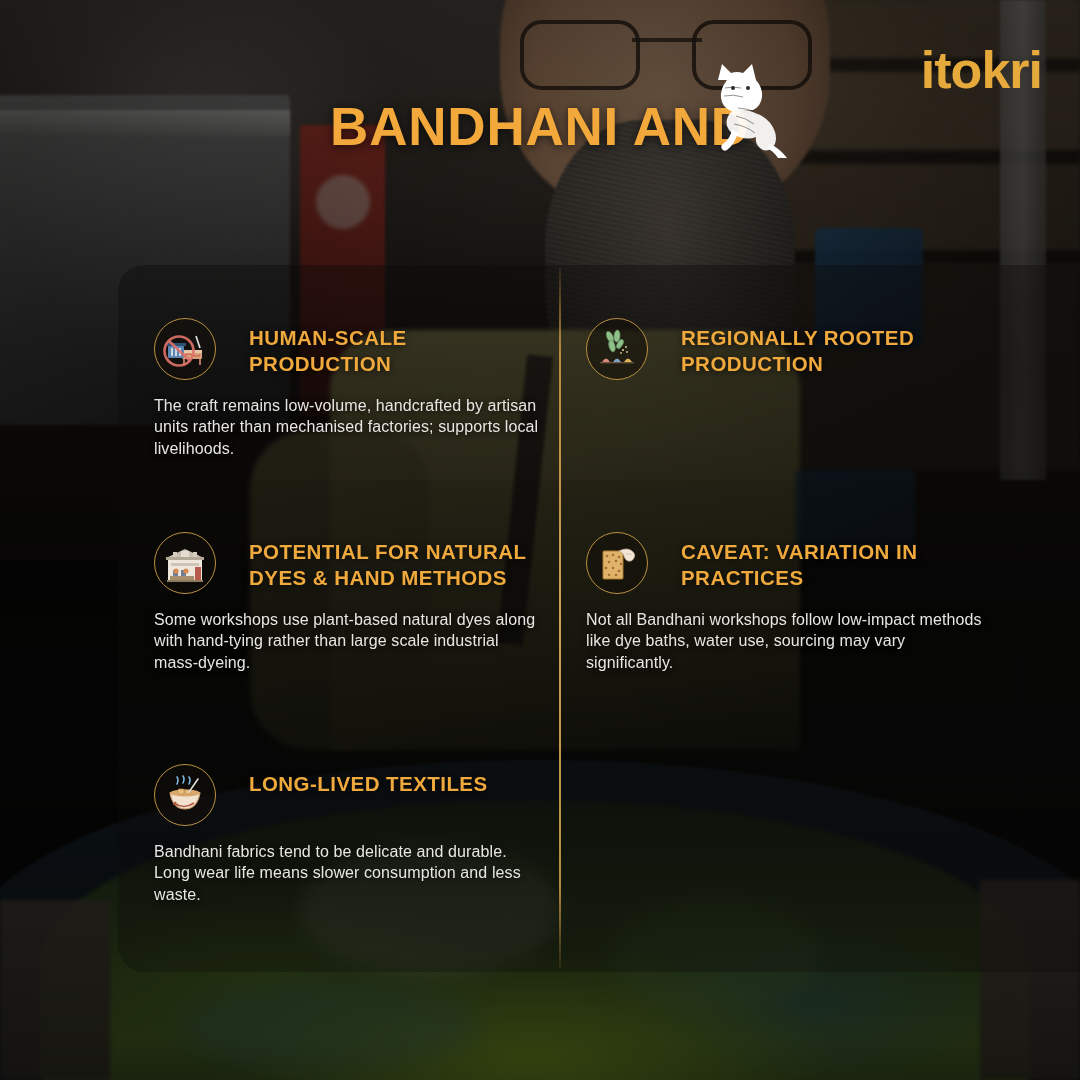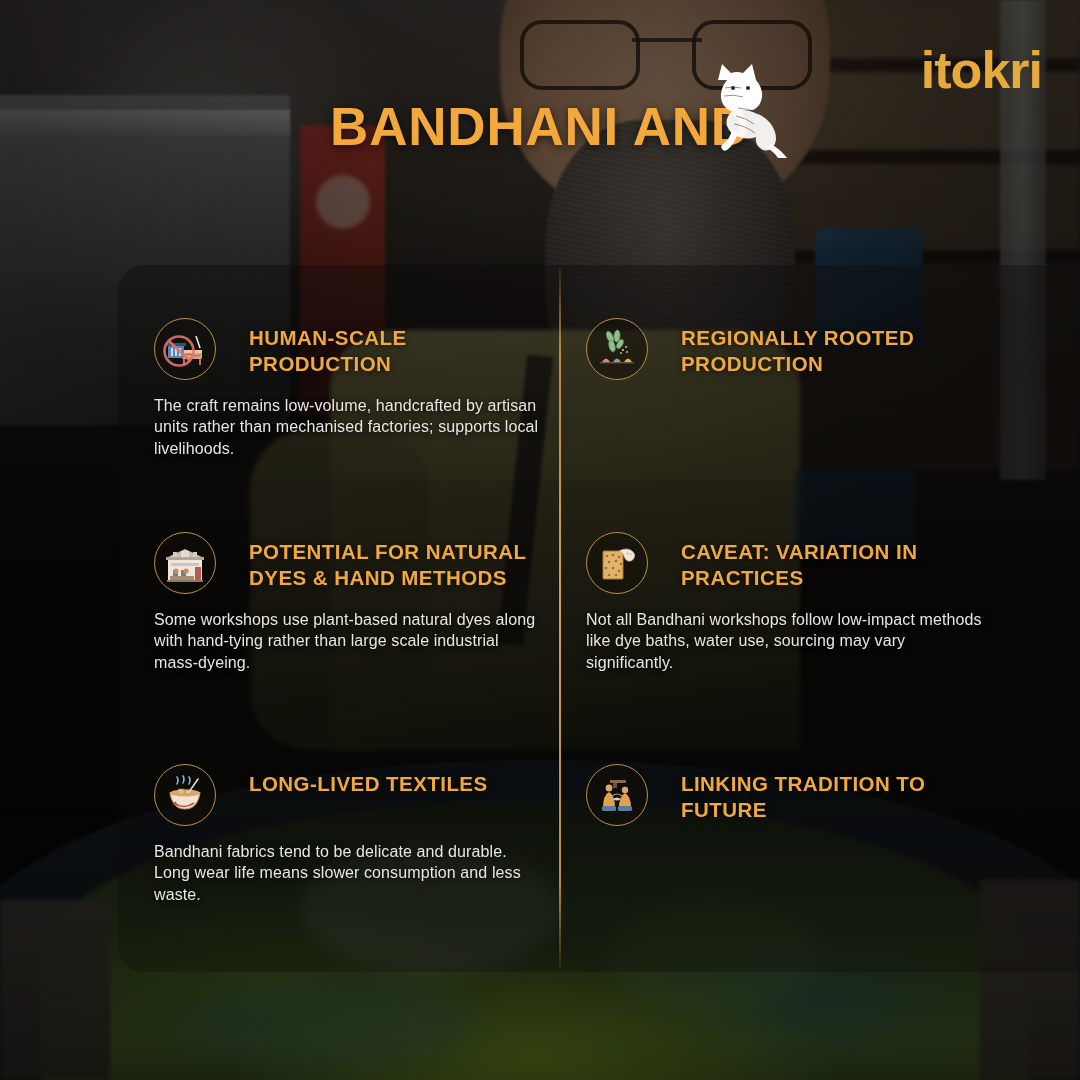--- a/index.html
+++ b/index.html
@@ -409,32 +409,15 @@
           <path d="M12 31 q10 7 20 0" stroke="#b85a43" stroke-width="1.6" fill="none"></path>
           <path d="M14 30 l-2 2 l3 1" stroke="#b85a43" stroke-width="1.6" fill="none"></path>
         </svg>
       </div>
       <div class="card-title">LONG-LIVED TEXTILES</div>
     </div>
     <div class="card-body">Bandhani fabrics tend to be delicate and durable. Long wear life means slower consumption and less waste.</div>
   </div>
 
   <div class="card col-r row3">
-    <div class="card-head">
-      <div class="icon-ring">
-        <svg width="46" height="46" viewBox="0 0 46 46">
-          <rect x="16" y="8" width="16" height="3" fill="#8a6a45"></rect>
-          <rect x="19" y="11" width="4" height="5" fill="#6d5334"></rect>
-          <circle cx="15" cy="16" r="3.4" fill="#e0a56b"></circle>
-          <circle cx="31" cy="18" r="3.2" fill="#e0a56b"></circle>
-          <path d="M9 36 q0 -13 6 -16 q6 3 6 16 z" fill="#e0a24e"></path>
-          <path d="M25 36 q0 -12 6 -15 q6 3 6 15 z" fill="#e0a24e"></path>
-          <rect x="8" y="34" width="14" height="5" rx="1.5" fill="#5d7b9c"></rect>
-          <rect x="24" y="34" width="14" height="5" rx="1.5" fill="#5d7b9c"></rect>
-          <path d="M19 27 q4 -3 8 0 q-4 3 -8 0 z" fill="#d8d2c4"></path>
-          <path d="M18 24 q5 -4 10 0" stroke="#c2935a" stroke-width="1.2" fill="none"></path>
-        </svg>
-      </div>
-      <div class="card-title">LINKING TRADITION TO FUTURE</div>
-    </div>
   </div>
 
 </div>
 
 </body></html>

